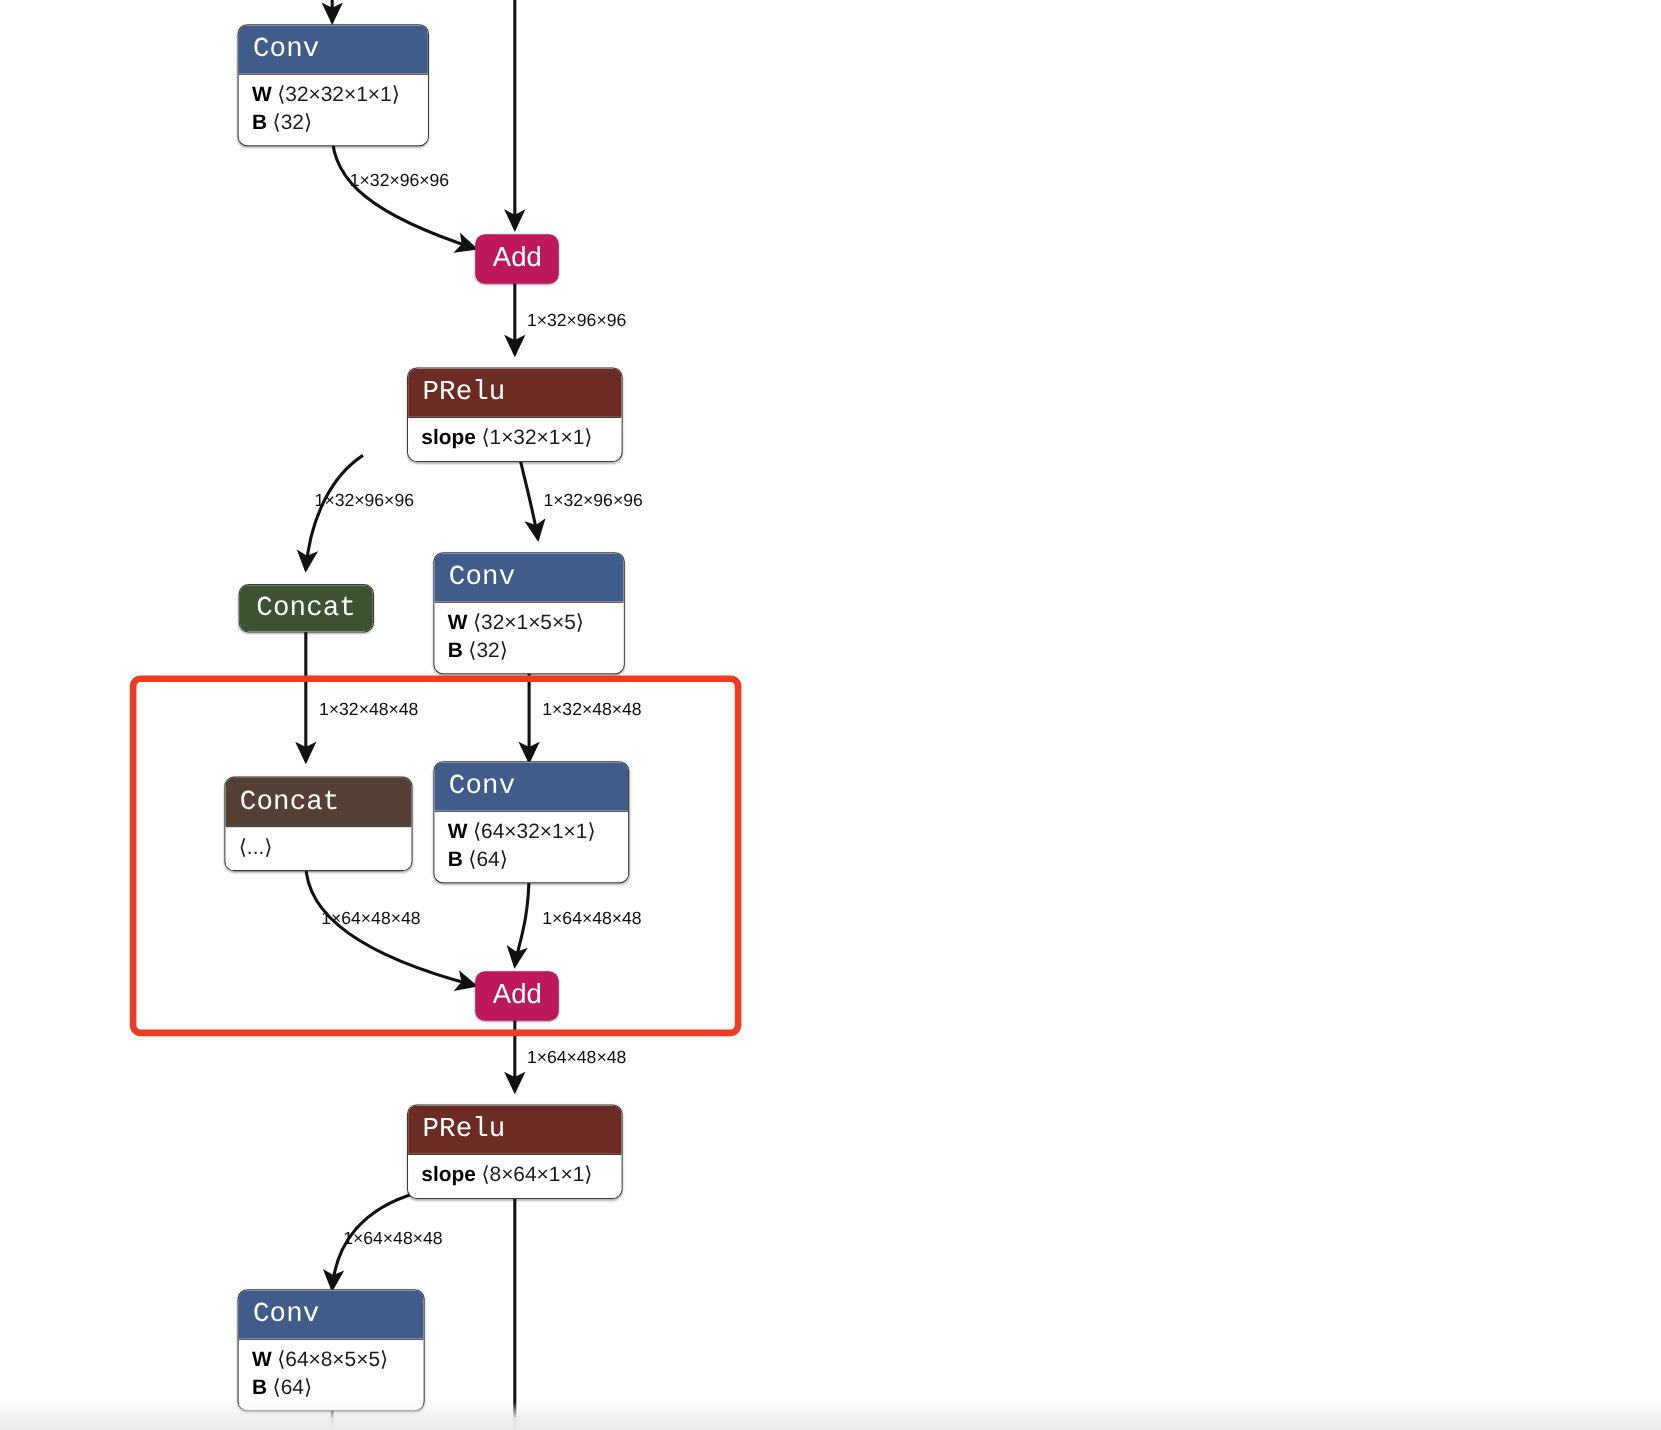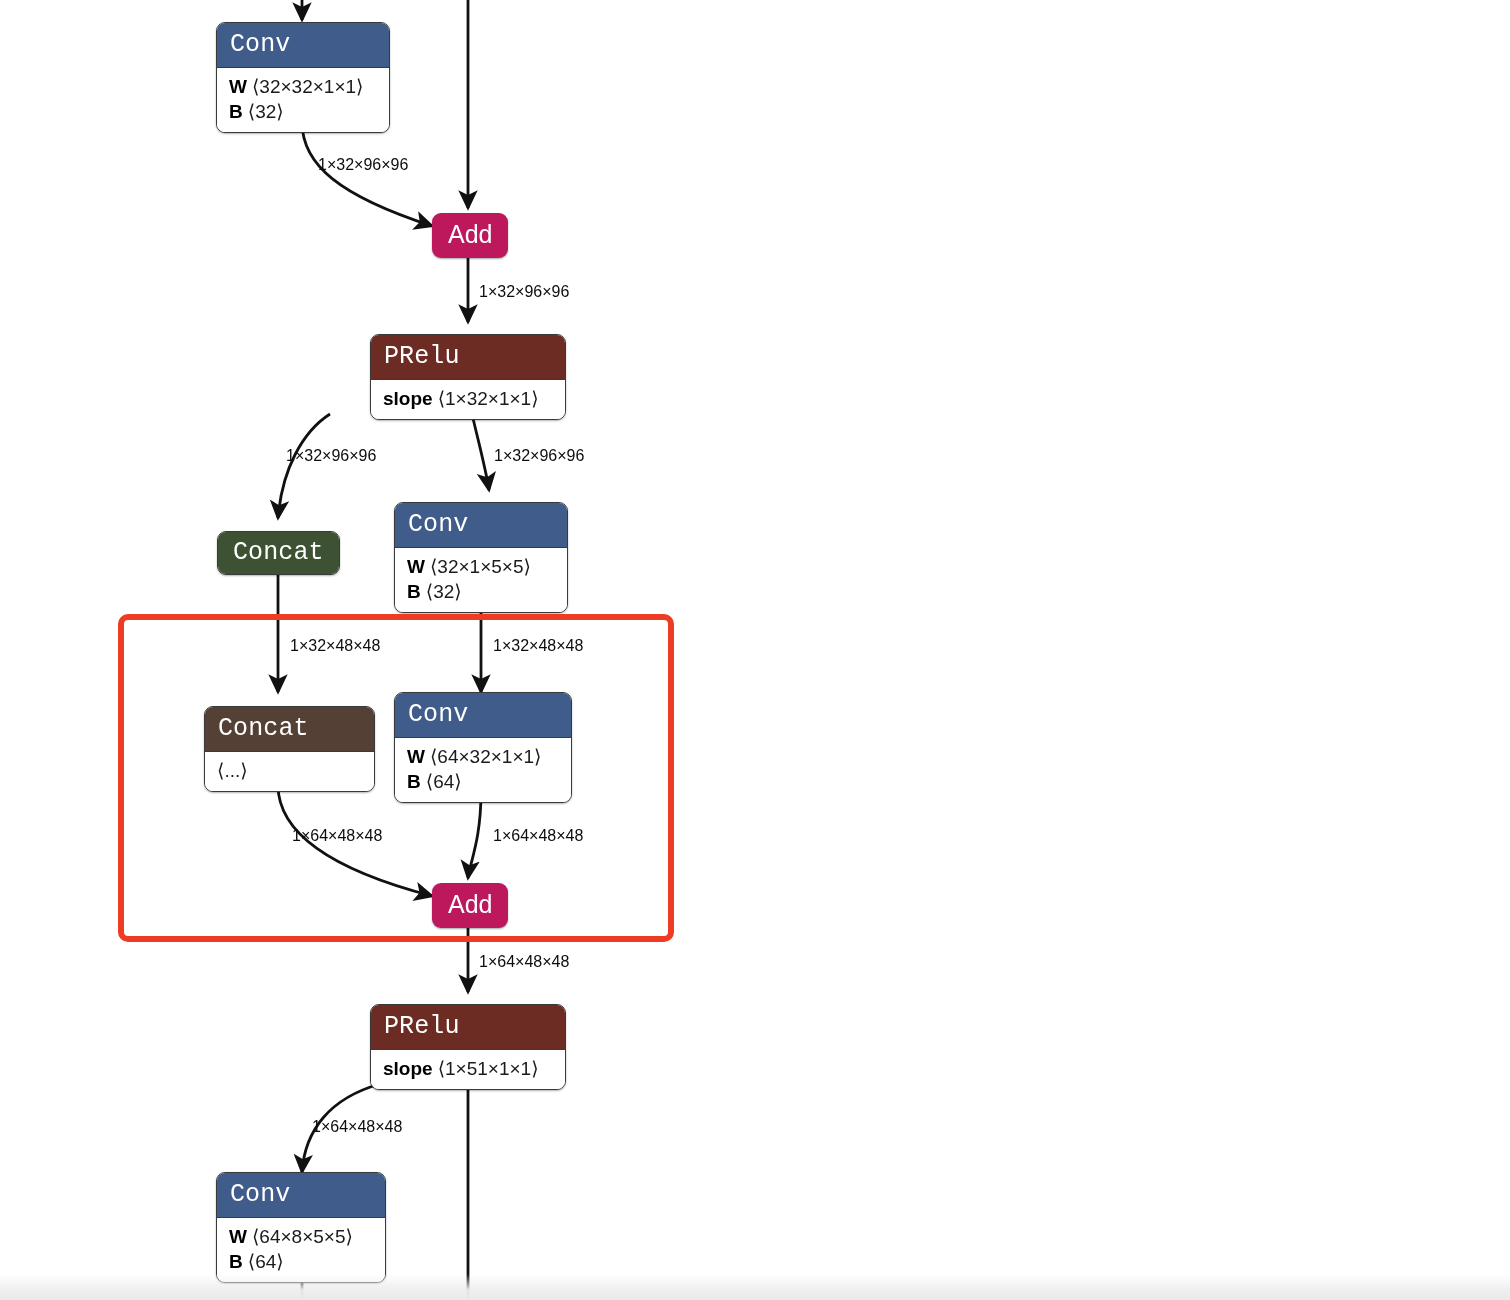--- a/index.html
+++ b/index.html
@@ -207,21 +207,21 @@
       </div>
     </div>
   </div>
 
   <div class="pill" style="left:432px; top:883px;">Add</div>
 
   <div class="node" style="left:370px; top:1004px; width:196px;">
     <div class="hdr" style="background:#6d2c23;">PRelu</div>
     <div class="body">
       <div class="attr">
-        <span class="k">slope</span><span class="v">⟨1×51×1×1⟩</span>
+        <span class="k">slope</span><span class="v">⟨8×64×1×1⟩</span>
       </div>
     </div>
   </div>
 
   <div class="node" style="left:216px; top:1172px; width:170px;">
     <div class="hdr" style="background:#3f5c8a;">Conv</div>
     <div class="body">
       <div class="attr">
         <span class="k">W</span><span class="v">⟨64×8×5×5⟩</span>
       </div>

